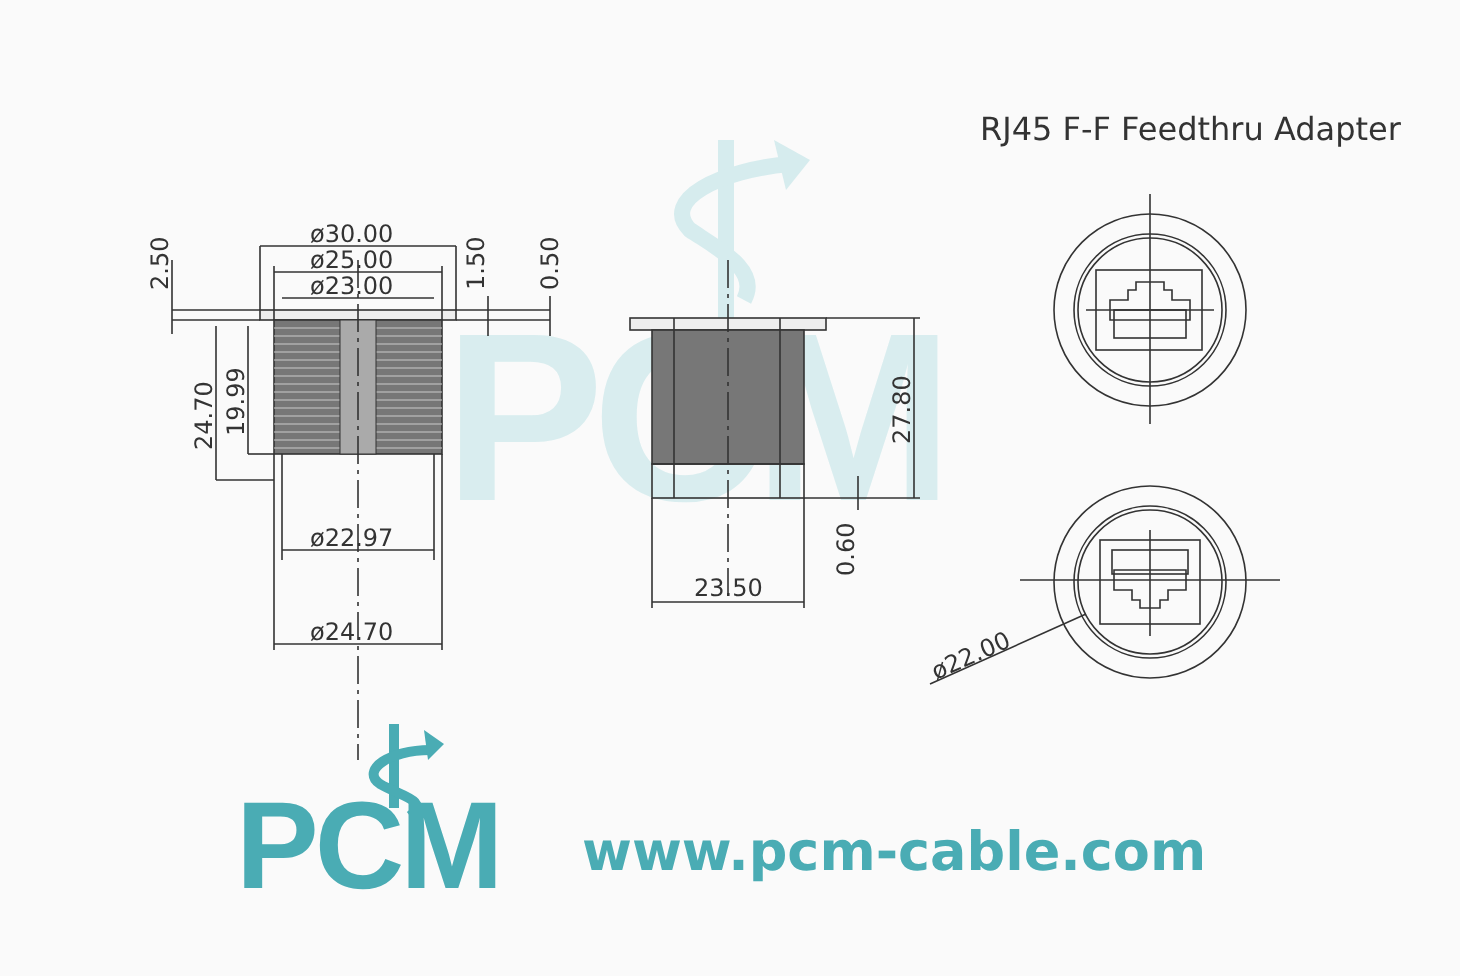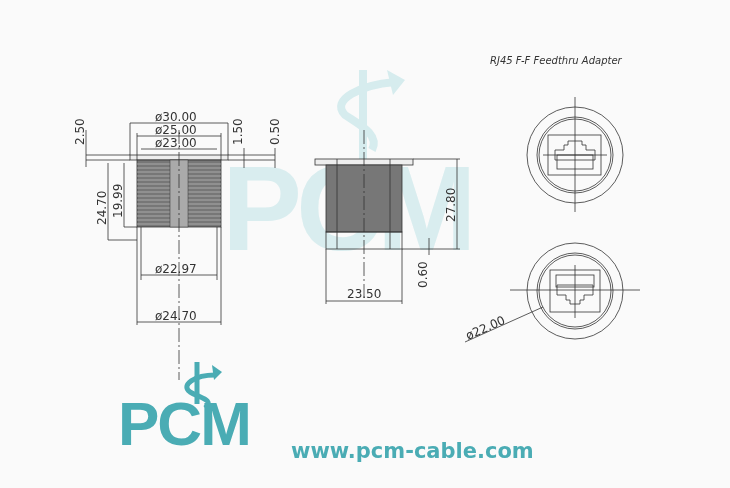--- a/index.html
+++ b/index.html
@@ -1,21 +1,21 @@
 <!DOCTYPE html>
 <html><head>
 <meta charset="utf-8">
 <style>
   html, body { margin:0; padding:0; background:#fafafa; }
   body { width:730px; height:488px; position:relative; overflow:hidden; font-family:"DejaVu Sans", sans-serif; }
   svg { position:absolute; left:0; top:0; }
   .dim { font-family:"DejaVu Sans", sans-serif; font-size:12px; fill:#333; }
-  .title { position:absolute; left:490px; top:55px; font-family:"DejaVu Sans", sans-serif; font-size:10px; color:#333;font-style:italic; }
+  .title { position:absolute; left:490px; top:55px; font-family:"DejaVu Sans", sans-serif; font-size:16px; color:#333; }
   .logo-text { position:absolute; left:118px; top:393px; font-family:"Liberation Sans", sans-serif; font-weight:bold; font-size:62px; color:#4aacb4; letter-spacing:-2px; line-height:1; }
-  .url { position:absolute; left:291px; top:413px; font-family:"DejaVu Sans", sans-serif; font-weight:bold; font-size:21px; color:#4aacb4; line-height:1;margin-top:28px; }
+  .url { position:absolute; left:291px; top:413px; font-family:"DejaVu Sans", sans-serif; font-weight:bold; font-size:27px; color:#4aacb4; line-height:1; }
 </style>
 </head>
 <body>
 
 <svg width="730" height="488">
   <g fill="#d6ecee" opacity="0.9">
     <text x="222" y="250" font-family="Liberation Sans, sans-serif" font-weight="bold" font-size="120" letter-spacing="-6">PCM</text>
   </g>
   <g stroke="#d6ecee" stroke-width="8" fill="none">
     <line x1="363" y1="70" x2="363" y2="160"></line>

